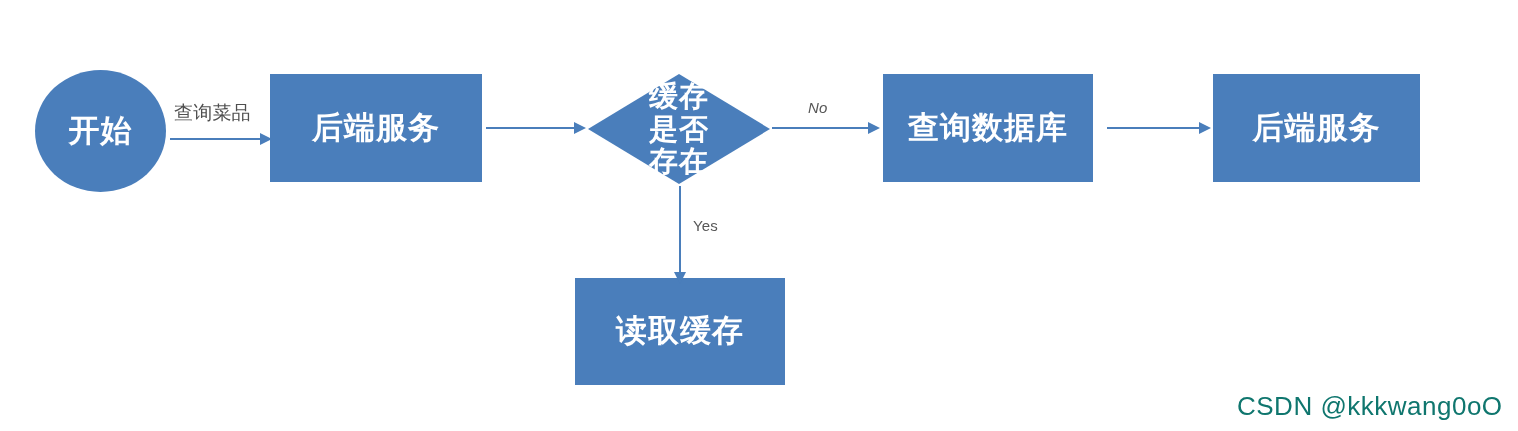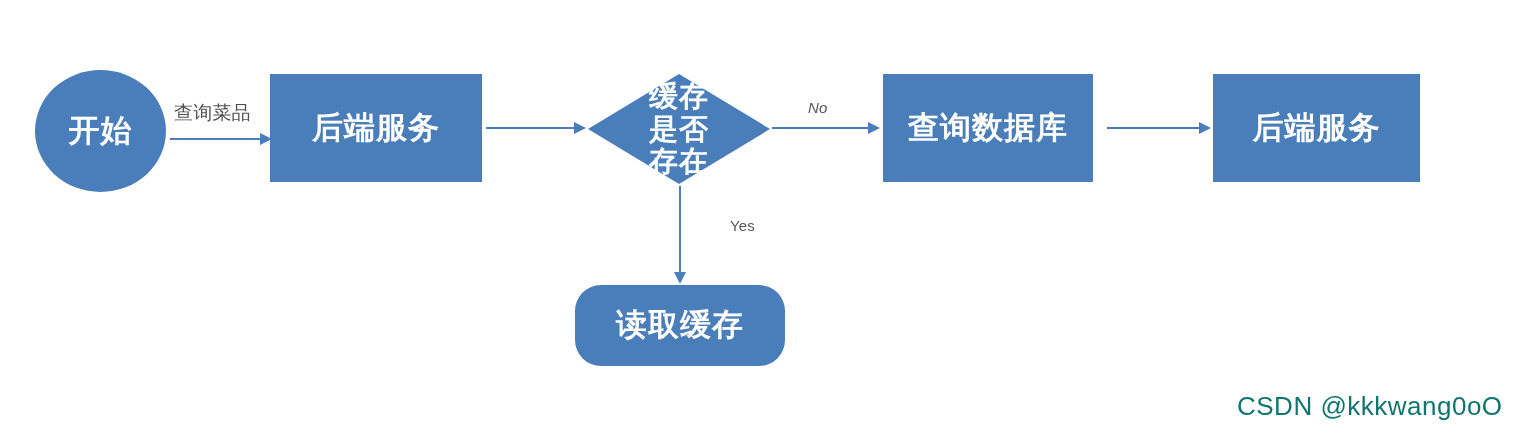--- a/index.html
+++ b/index.html
@@ -101,21 +101,21 @@
   </div>
 
   <div class="node" style="left:883px; top:74px; width:210px; height:108px;">
     <span>查询数据库</span>
   </div>
 
   <div class="node" style="left:1213px; top:74px; width:207px; height:108px;">
     <span>后端服务</span>
   </div>
 
-  <div class="node" style="left:575px; top:285px; width:210px; height:81px;border-radius:26px;">
+  <div class="node" style="left:575px; top:278px; width:210px; height:107px;">
     <span>读取缓存</span>
   </div>
 
   <div class="edge" style="left:170px; top:128px; width:102px; height:22px;">
     <svg width="102" height="22" viewBox="0 0 102 22">
       <line x1="0" y1="11" x2="90" y2="11" stroke="#4a7ebb" stroke-width="2"></line>
       <polygon points="90,5 102,11 90,17" fill="#4a7ebb"></polygon>
     </svg>
   </div>
   <div class="edge-label cn" style="left:174px; top:100px;">查询菜品</div>
@@ -141,17 +141,17 @@
       <polygon points="92,5 104,11 92,17" fill="#4a7ebb"></polygon>
     </svg>
   </div>
 
   <div class="edge" style="left:669px; top:186px; width:22px; height:98px;">
     <svg width="22" height="98" viewBox="0 0 22 98">
       <line x1="11" y1="0" x2="11" y2="86" stroke="#4a7ebb" stroke-width="2"></line>
       <polygon points="5,86 11,98 17,86" fill="#4a7ebb"></polygon>
     </svg>
   </div>
-  <div class="edge-label" style="left:730px; top:217px;">Yes</div>
+  <div class="edge-label" style="left:693px; top:217px;">Yes</div>
 
   <div class="watermark" style="left:1237px; top:391px;">CSDN @kkkwang0oO</div>
 
 </div>
 
 </body></html>

